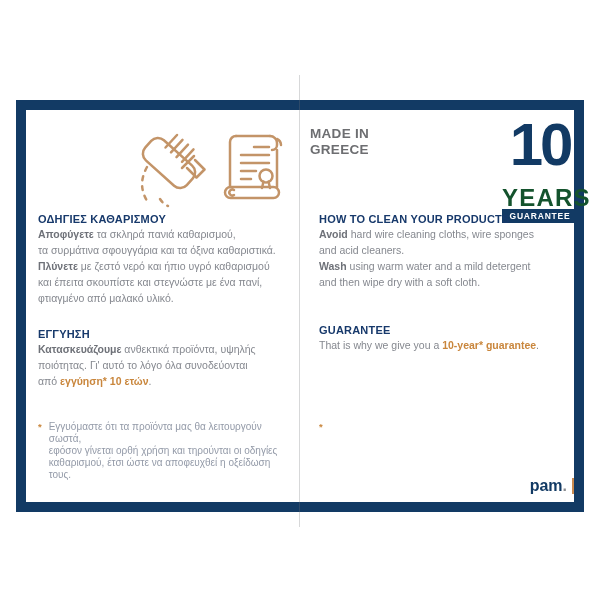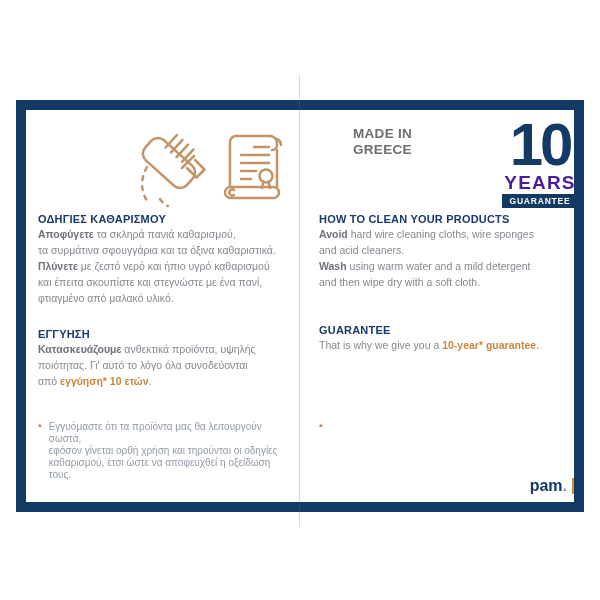--- a/index.html
+++ b/index.html
@@ -12,21 +12,21 @@
   .h{font-size:11px;font-weight:700;color:#17396b;letter-spacing:.2px;line-height:13px;}
   .body{font-size:10.5px;color:#85888f;line-height:16px;}
   .body b{color:#6e7178;font-weight:700;}
   .accent{color:#c9863c;font-weight:700;}
   .fn{display:flex;}
   .fn-star{color:#c9863c;font-weight:700;font-size:9.5px;line-height:12px;margin-right:7px;}
   .fn-text{font-size:10px;color:#939aa8;line-height:12px;}
   .made-in{font-size:13.5px;font-weight:700;color:#6d6e71;letter-spacing:.3px;line-height:16px;}
   .badge{width:76px;text-align:center;}
   .badge-10{font-size:60px;font-weight:700;color:#123a64;line-height:54px;letter-spacing:-3px;}
-  .badge-years{font-size:19px;font-weight:700;color:#4c1d95;letter-spacing:1.2px;line-height:19px;margin-top:1px;}
+  .badge-years{font-size:24px;font-weight:700;color:#14532d;letter-spacing:1.2px;line-height:19px;margin-top:16px;}
   .badge-bar{margin-top:2px;background:#123a64;color:#ffffff;font-size:8.5px;font-weight:700;
              letter-spacing:.8px;padding:2px 0;}
   .logo{display:flex;align-items:center;padding-left:43px;}
   .logo-text{font-size:16px;font-weight:700;color:#123a64;}
   .logo-dot{font-size:16px;font-weight:700;color:#8a8c90;}
   .logo-bar{width:2px;height:16px;background:#c98a50;margin-left:5px;}
   svg{display:block;}
 </style>
 </head>
 <body>
@@ -63,21 +63,21 @@
       <line x1="33" y1="21" x2="48" y2="21"></line>
       <line x1="20" y1="29" x2="48" y2="29"></line>
       <line x1="20" y1="37" x2="48" y2="37"></line>
       <line x1="20" y1="45" x2="35" y2="45"></line>
       <line x1="20" y1="53" x2="30" y2="53"></line>
       <circle cx="45" cy="50" r="6.5"></circle>
       <path d="M42.5 55.5 L41 62 M47.5 55.5 L49 62"></path>
     </svg>
   </div>
 
-  <div class="abs made-in" style="left:310px;top:126px;margin-left:43px;">
+  <div class="abs made-in" style="left:310px;top:126px;">
     <div>MADE IN</div>
     <div>GREECE</div>
   </div>
 
   <div class="abs badge" style="left:502px;top:118px;">
     <div class="badge-10">10</div>
     <div class="badge-years">YEARS</div>
     <div class="badge-bar">GUARANTEE</div>
   </div>
 

